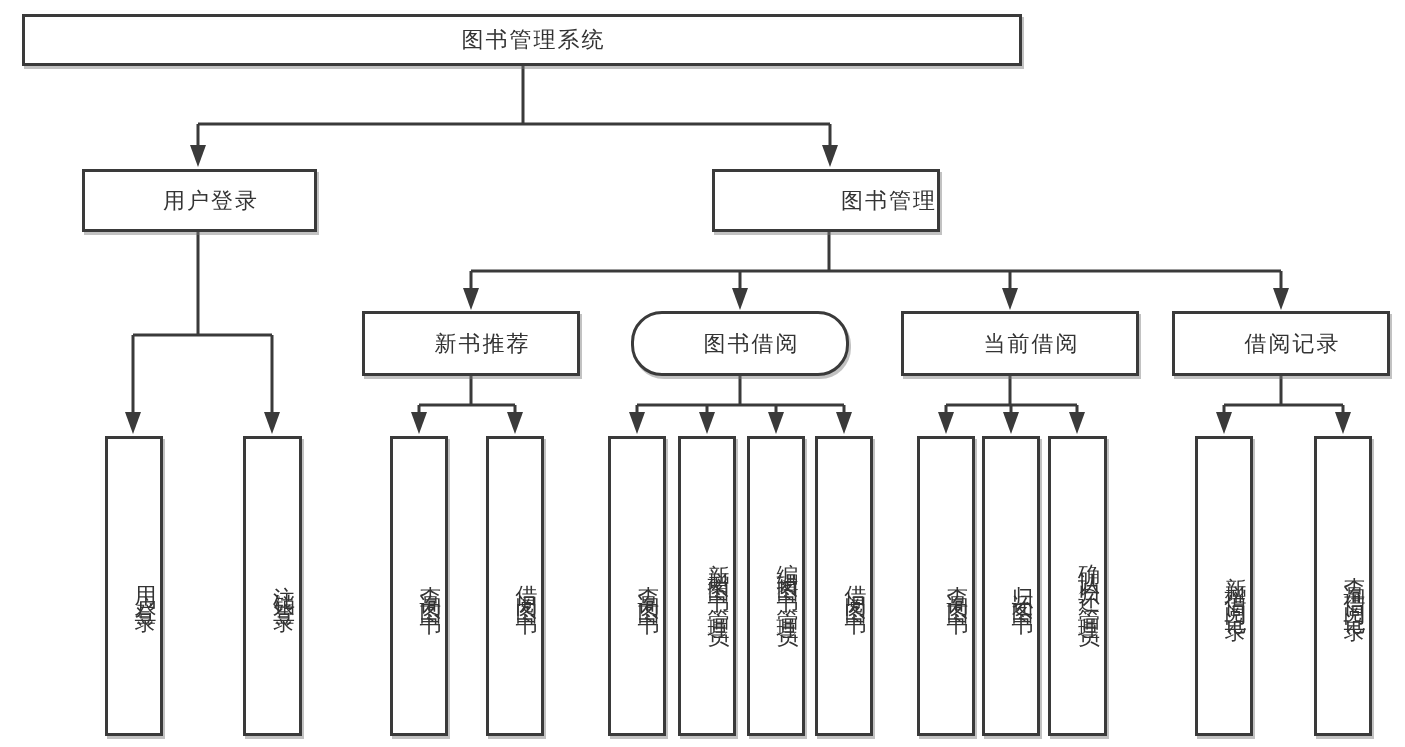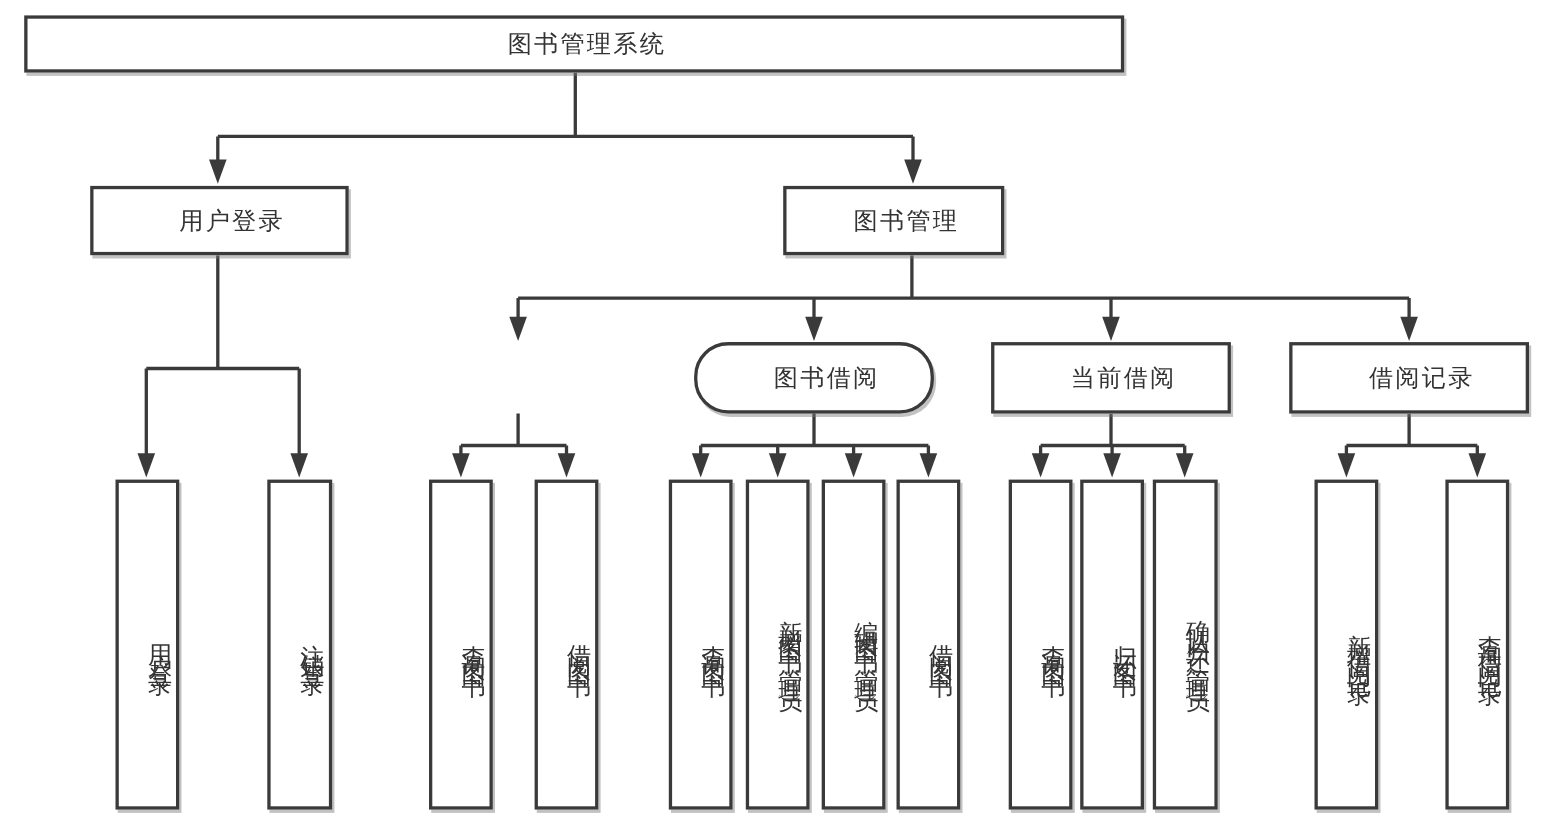--- a/index.html
+++ b/index.html
@@ -111,28 +111,31 @@
     </g>
   </svg>
 
   <div class="box" style="left:22px; top:14px; width:1000px; height:52px;">
     <span class="hlabel">图书管理系统</span>
   </div>
 
   <div class="box" style="left:82px; top:169px; width:235px; height:63px;">
     <span class="hlabel">用户登录</span>
   </div>
-  <div class="box" style="left:712px; top:169px; width:201px; height:63px;">
+  <div class="box" style="left:712px; top:169px; width:228px; height:63px;justify-content:flex-end;">
     <span class="hlabel">图书管理</span>
   </div>
 
+  <div class="box" style="left:362px; top:311px; width:218px; height:65px;">
+    <span class="hlabel">新书推荐</span>
+  </div>
   <div class="box" style="left:631px; top:311px; width:218px; height:65px;border-radius:31px;">
     <span class="hlabel">图书借阅</span>
   </div>
-  <div class="box" style="left:901px; top:311px; width:218px; height:65px;">
+  <div class="box" style="left:901px; top:311px; width:238px; height:65px;">
     <span class="hlabel">当前借阅</span>
   </div>
   <div class="box" style="left:1172px; top:311px; width:218px; height:65px;">
     <span class="hlabel">借阅记录</span>
   </div>
 
   <div class="box leaf" style="left:105px; top:436px; width:58px; height:300px;">
     <span class="vlabel">用户登录</span>
   </div>
   <div class="box leaf" style="left:243px; top:436px; width:59px; height:300px;">

